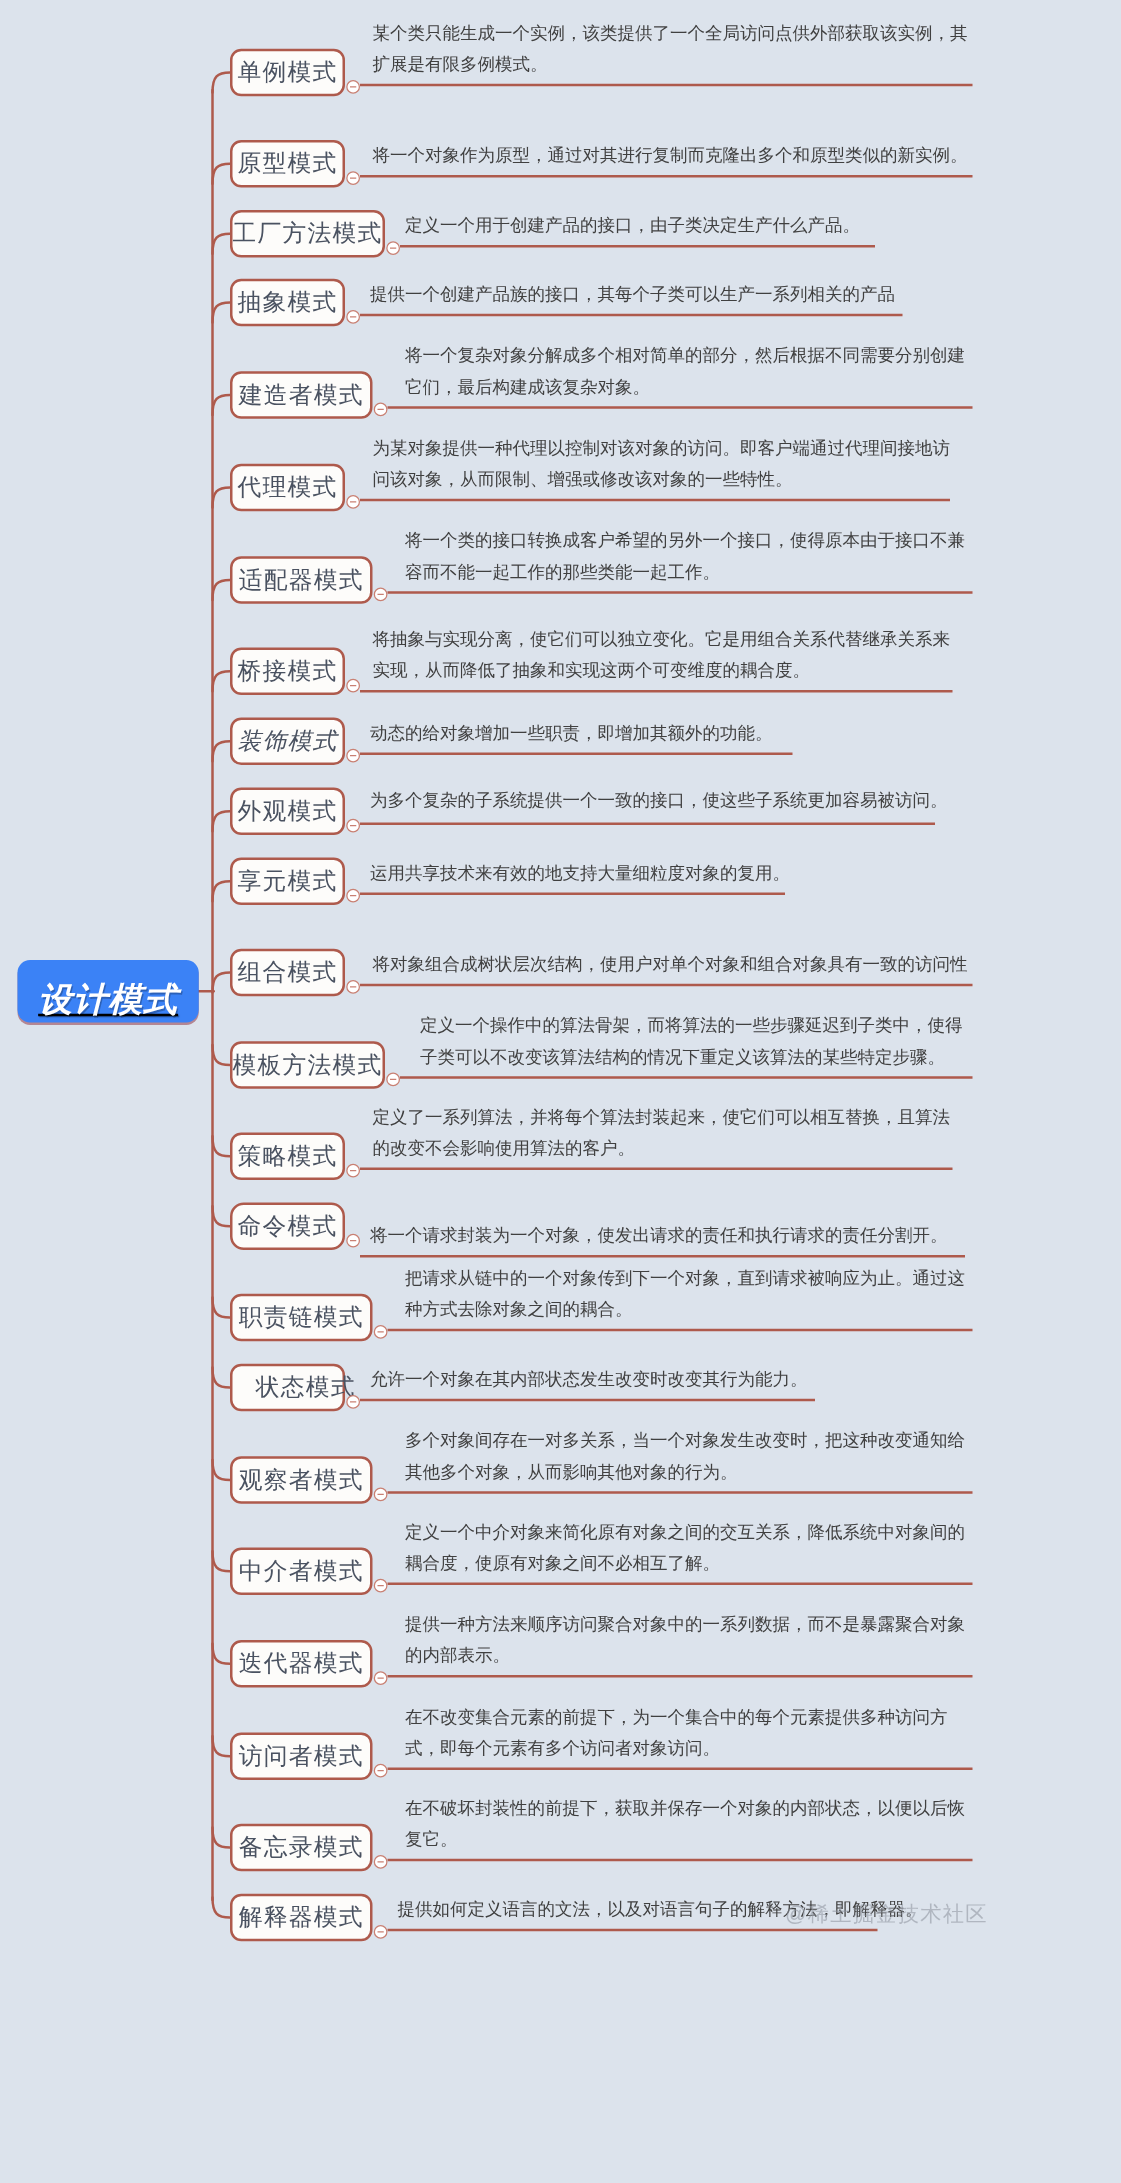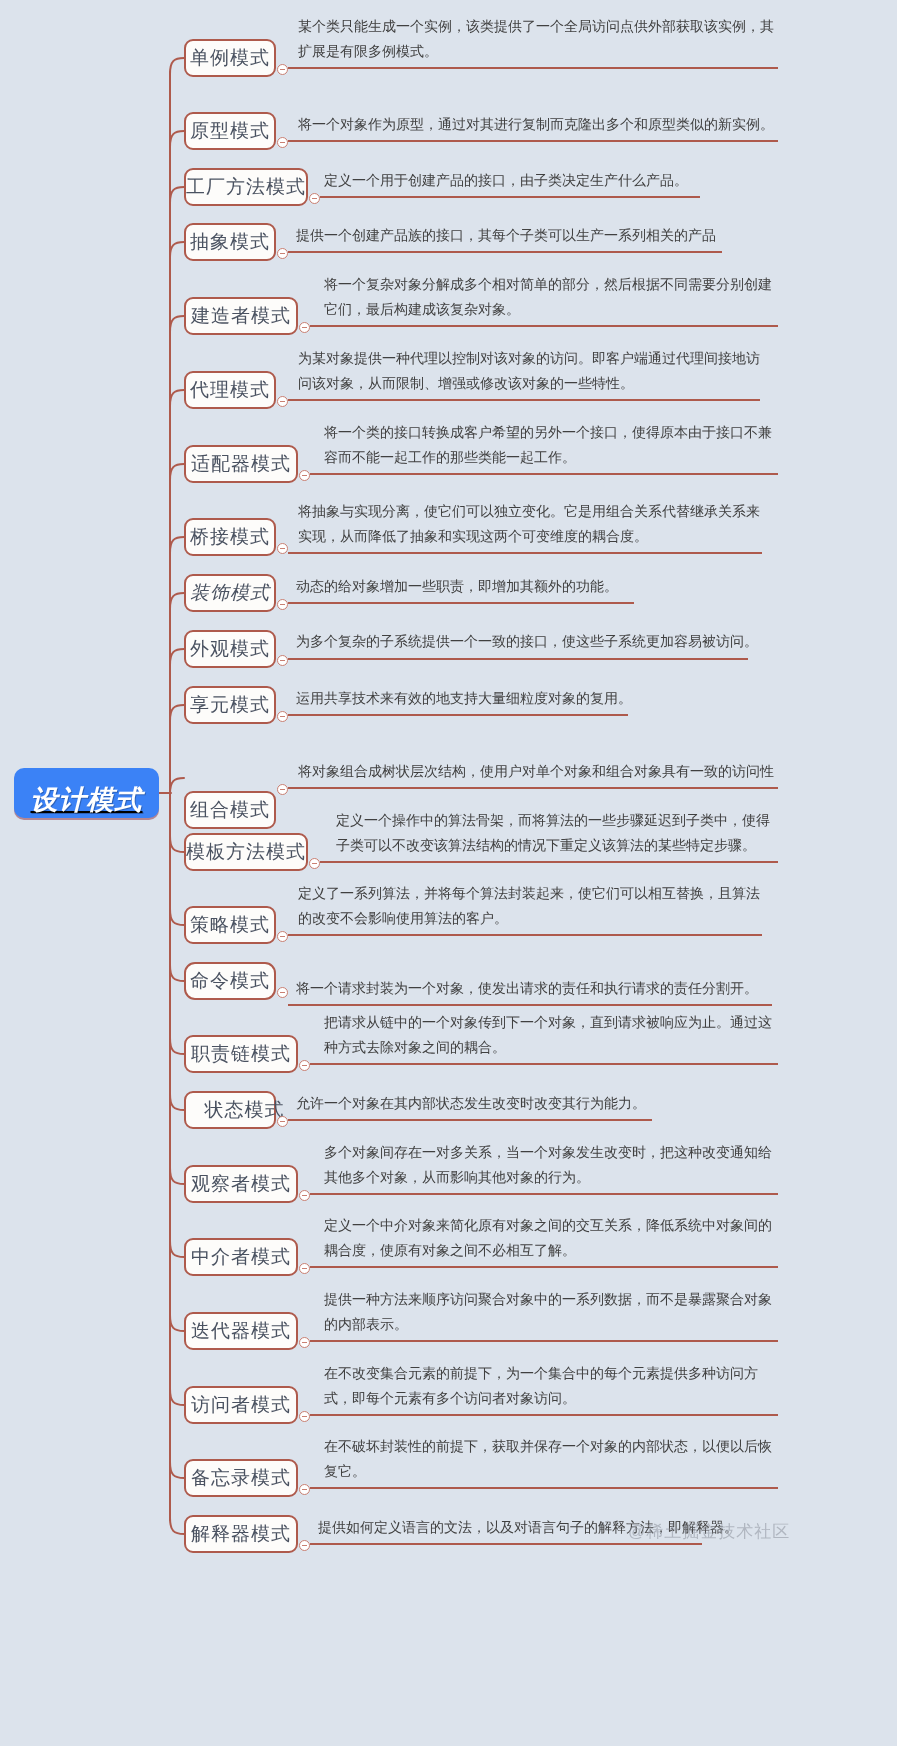--- a/index.html
+++ b/index.html
@@ -195,21 +195,21 @@
       <div class="branch-topic one" style="left: 288px; top: 630px; width: 460px; height: 30px;">
         <span style="padding-left: 8px; font-family: Liberation Mono, monospace;">为多个复杂的子系统提供一个一致的接口，使这些子系统更加容易被访问。</span>
       </div>
       <div class="pattern-node" style="left: 184px; top: 686px; width: 92px;">
         <span>享元模式</span>
       </div>
       <div class="collapse-btn" style="left: 277px; top: 711px;"></div>
       <div class="branch-topic one" style="left: 288px; top: 686px; width: 340px; height: 30px;">
         <span style="padding-left: 8px;">运用共享技术来有效的地支持大量细粒度对象的复用。</span>
       </div>
-      <div class="pattern-node" style="left: 184px; top: 759px; width: 92px; margin-top: 32px;">
+      <div class="pattern-node" style="left: 184px; top: 759px; width: 92px;">
         <span>组合模式</span>
       </div>
       <div class="collapse-btn" style="left: 277px; top: 784px;"></div>
       <div class="branch-topic" style="left: 288px; top: 734px; width: 490px; height: 55px;">
         <span style="padding-left: 10px;">将对象组合成树状层次结构，使用户对单个对象和组合对象具有一致的访问性</span>
       </div>
       <div class="pattern-node" style="left: 184px; top: 833px; width: 124px;">
         <span>模板方法模式</span>
       </div>
       <div class="collapse-btn" style="left: 309px; top: 858px;"></div>

